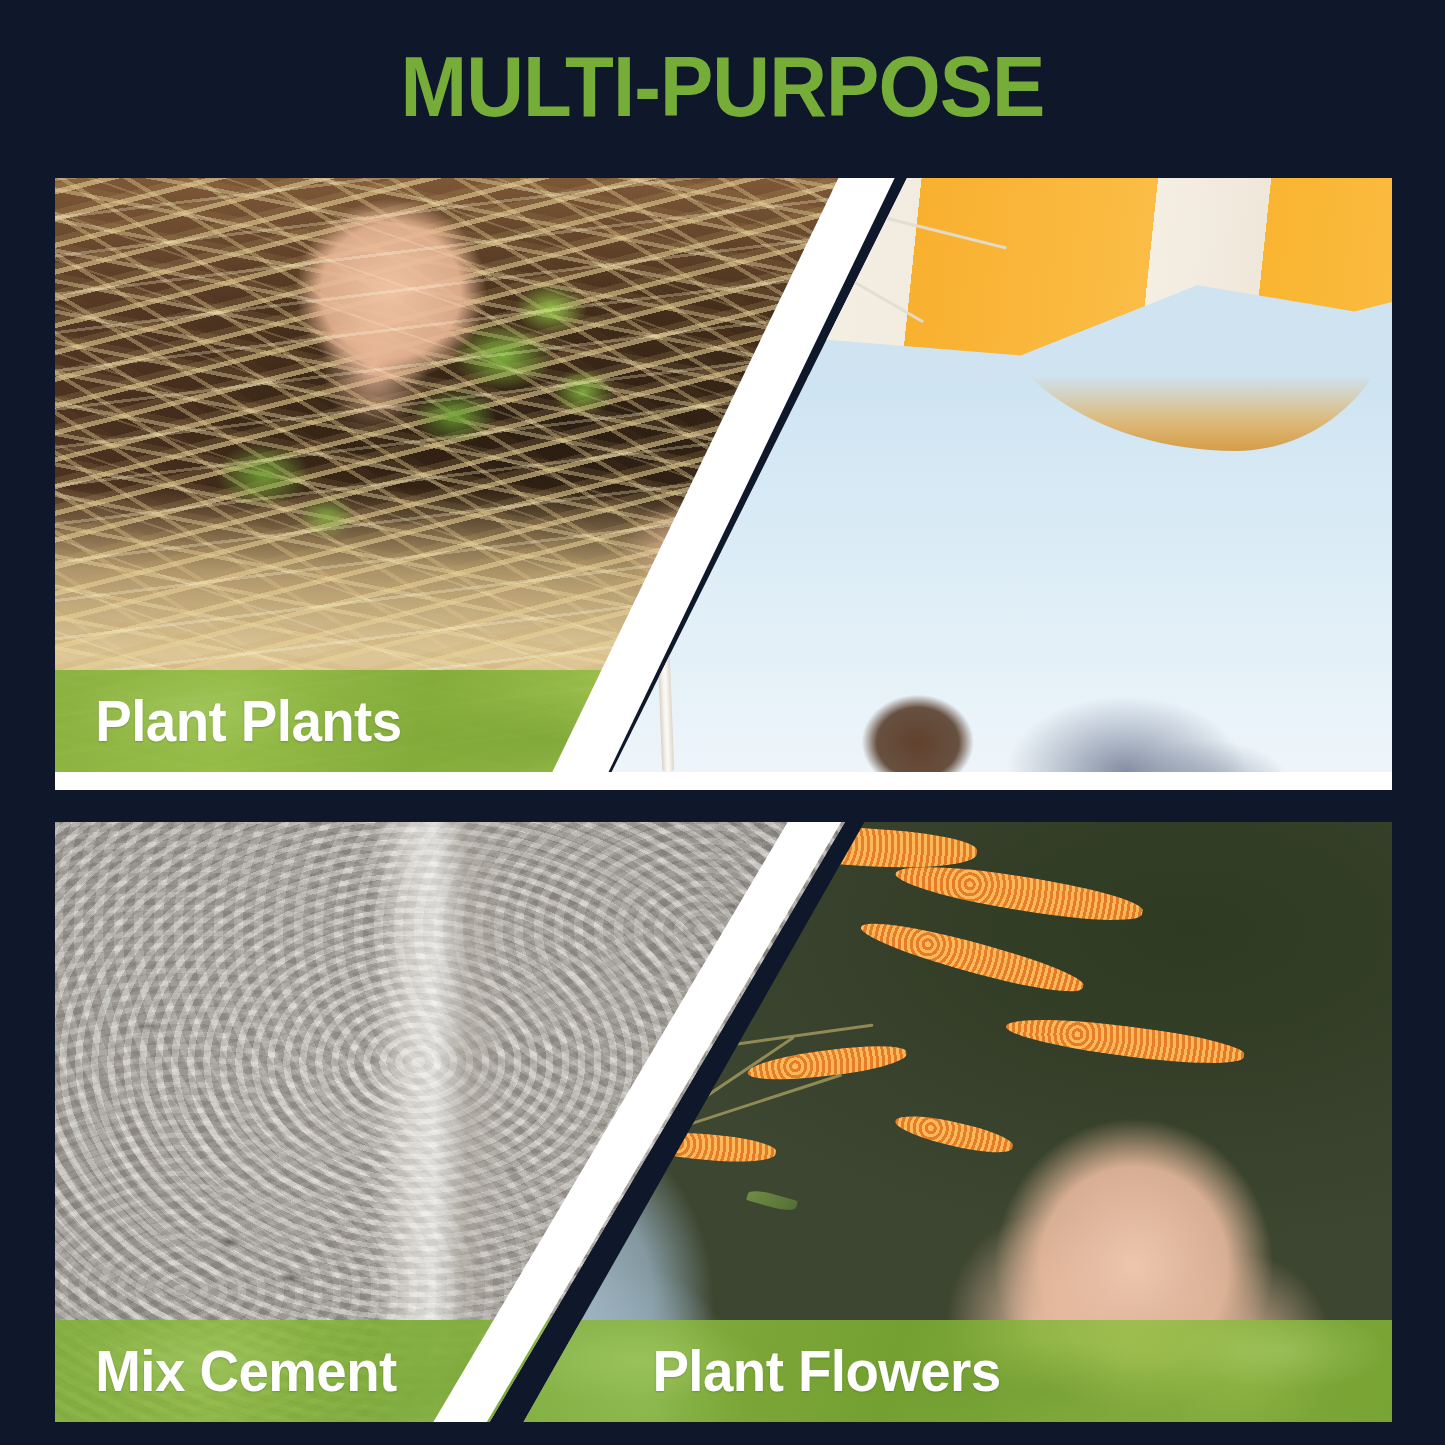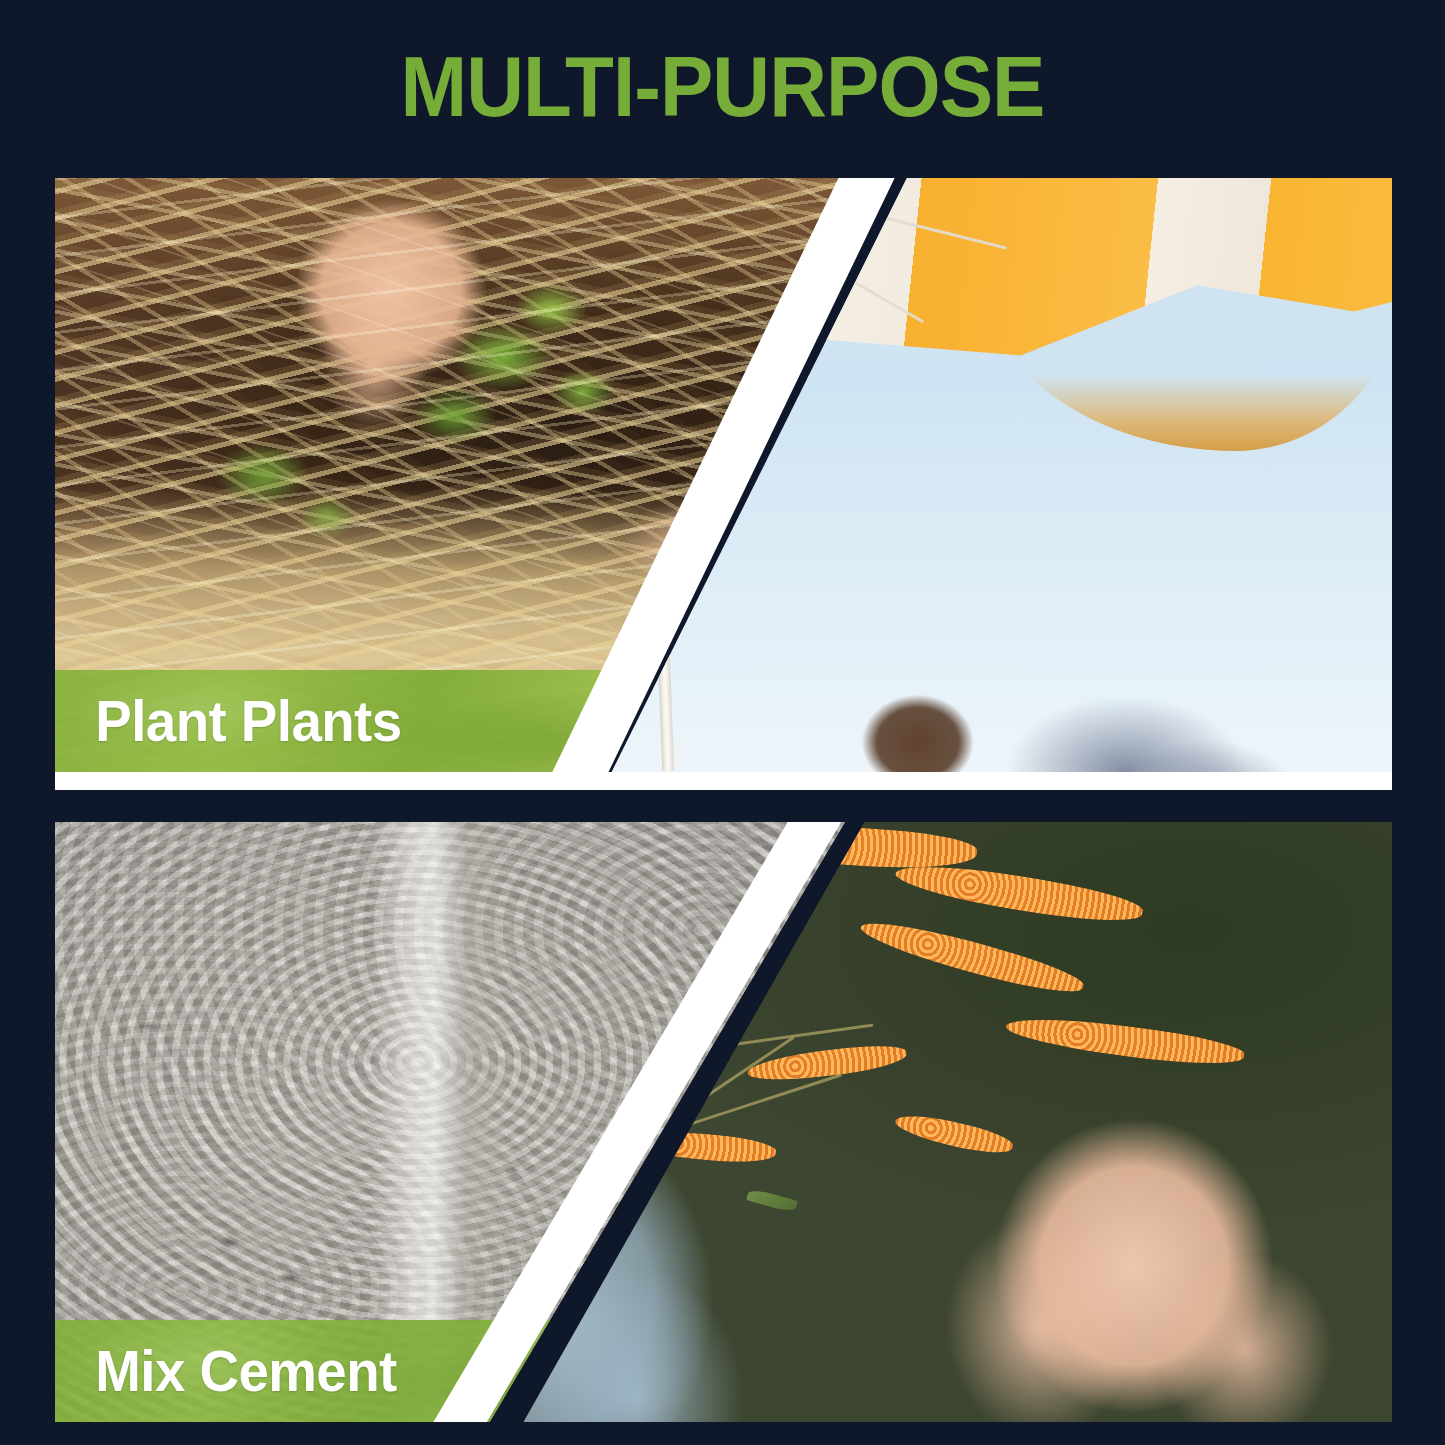--- a/index.html
+++ b/index.html
@@ -383,20 +383,23 @@
           <div class="flw-spray" style="left:30%;top:1%;width:230px;height:38px;transform:rotate(4deg);"></div>
           <div class="flw-spray" style="left:46%;top:9%;width:250px;height:34px;transform:rotate(10deg);"></div>
           <div class="flw-spray" style="left:42%;top:20%;width:230px;height:30px;transform:rotate(16deg);"></div>
           <div class="flw-spray" style="left:58%;top:34%;width:240px;height:30px;transform:rotate(8deg);"></div>
           <div class="flw-spray" style="left:6%;top:22%;width:150px;height:32px;transform:rotate(-22deg);"></div>
           <div class="flw-spray" style="left:2%;top:42%;width:130px;height:28px;transform:rotate(-16deg);"></div>
           <div class="flw-spray" style="left:18%;top:52%;width:140px;height:26px;transform:rotate(6deg);"></div>
           <div class="flw-spray" style="left:30%;top:38%;width:160px;height:26px;transform:rotate(-6deg);"></div>
           <div class="flw-spray" style="left:46%;top:50%;width:120px;height:24px;transform:rotate(14deg);"></div>
         </div>
+        <div class="banner">
+          <span class="banner-label bl-flowers">Plant Flowers</span>
+        </div>
       </div>
 
       <div class="divider div-bottom"></div>
     </div>
 
   </div>
 
   <div class="divider div-rowgap"></div>
 
 </div>

